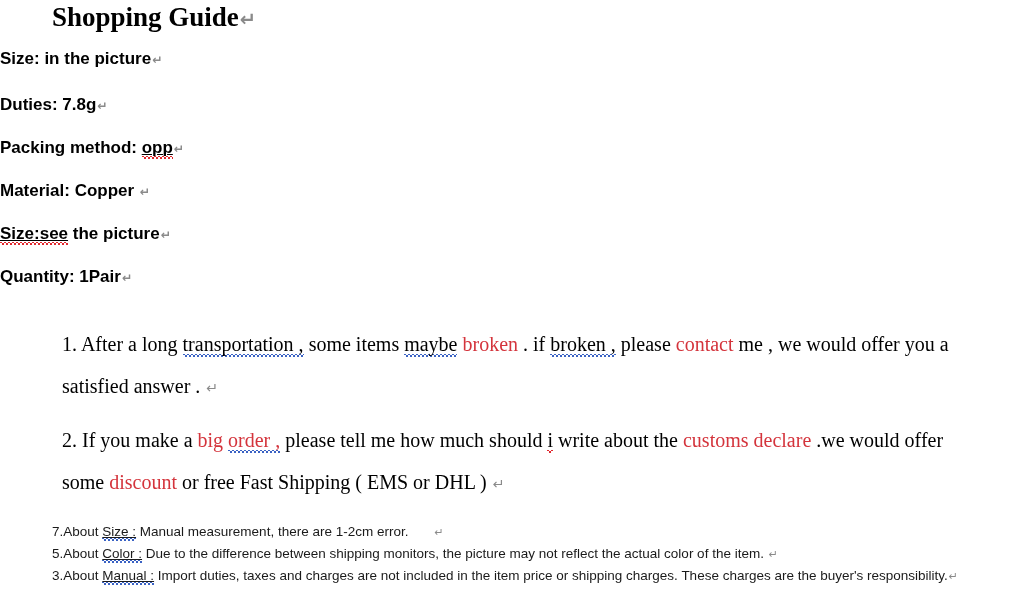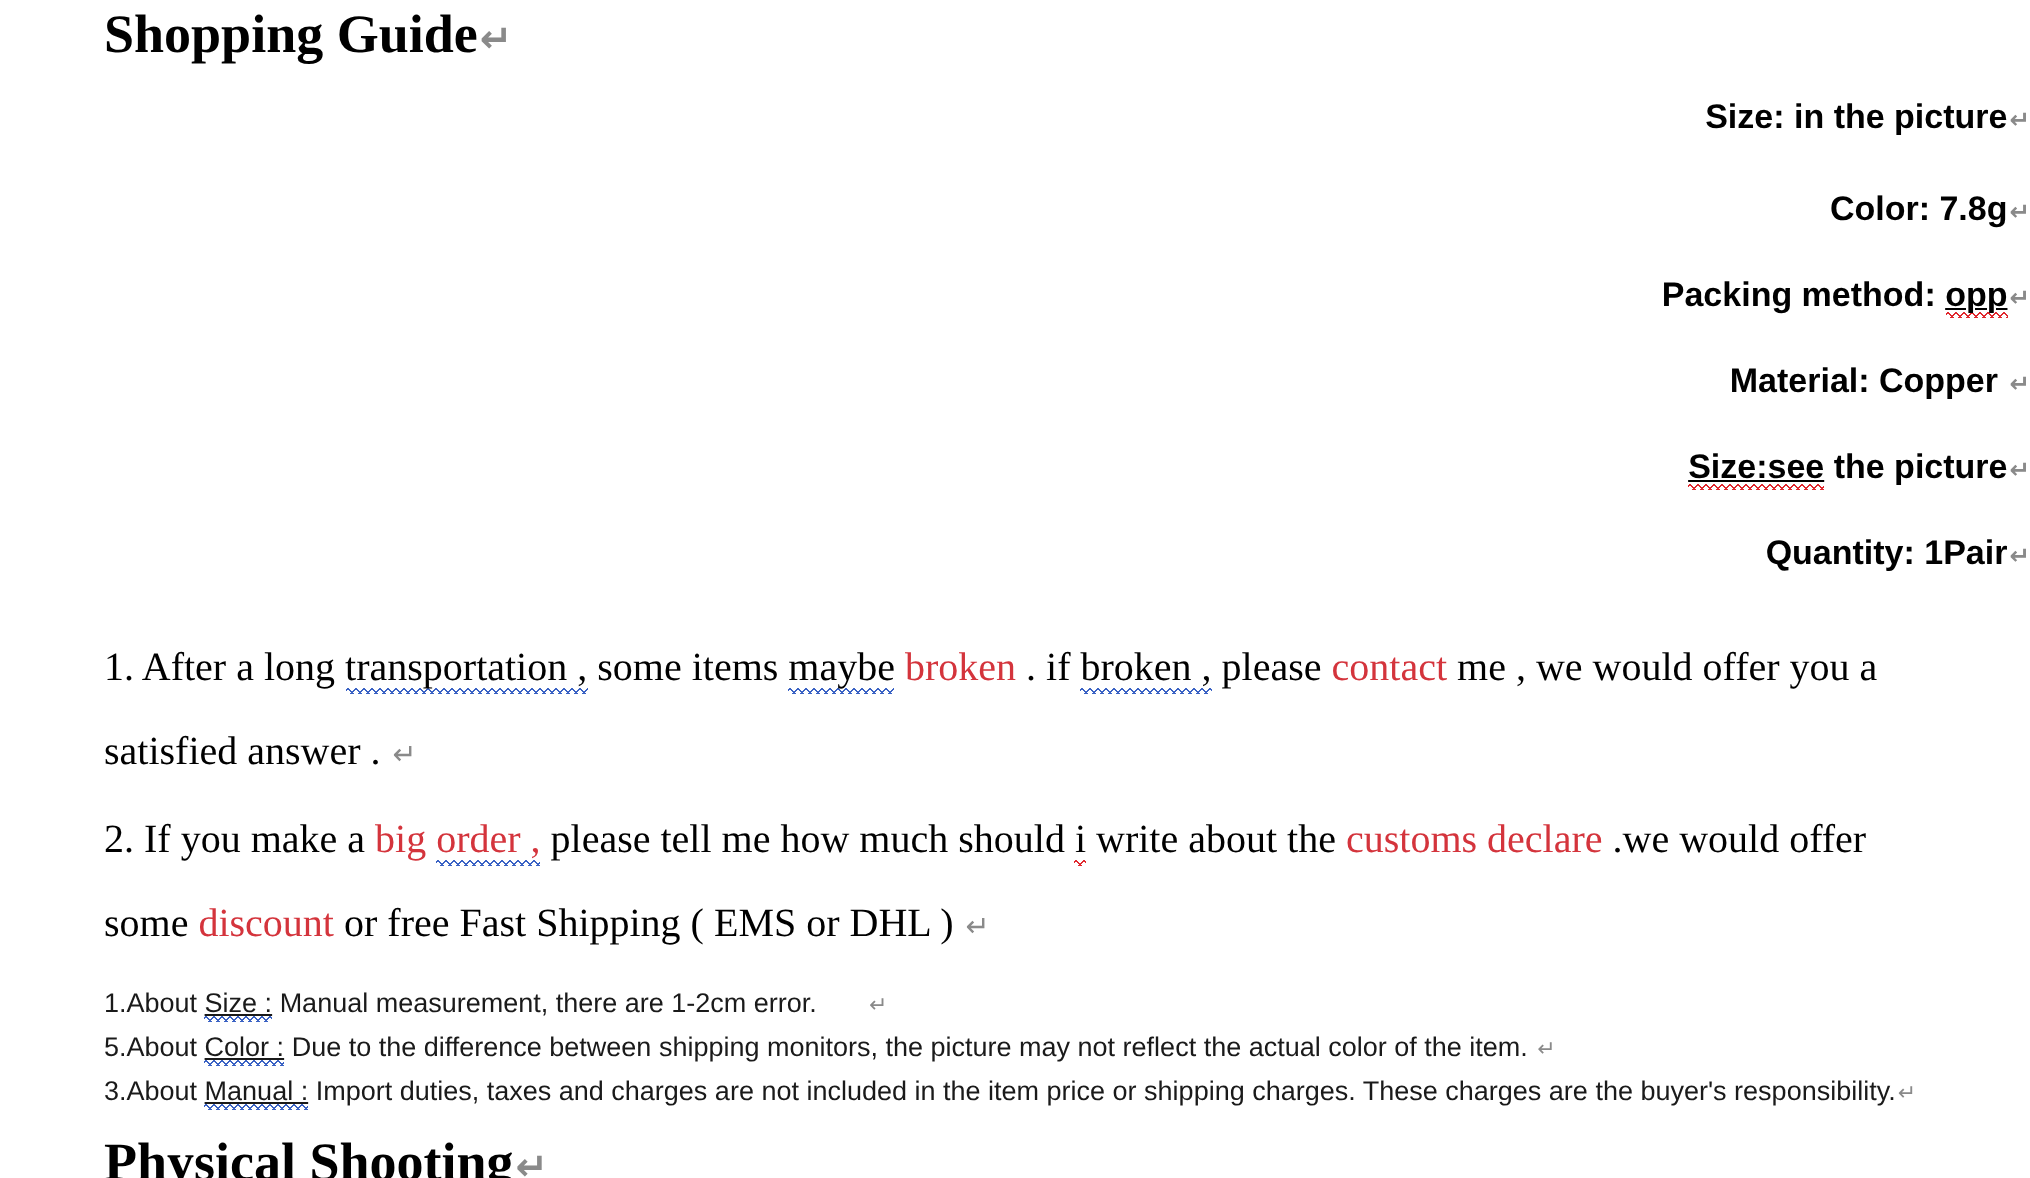--- a/index.html
+++ b/index.html
@@ -39,31 +39,31 @@
   .spec-list {
     margin: 0;
     padding: 0;
     list-style: none;
   }
   .spec-line {
     font-family: "Liberation Sans", sans-serif;
     font-weight: bold;
     font-size: 17px;
     line-height: 42px;
-    text-align: right;
+    text-align: left;
     white-space: nowrap;
   }
   .spec-line.first { line-height: 48px; }
 
   
   .para {
     font-family: "Liberation Serif", serif;
     font-size: 20px;
     line-height: 42px;
-    margin: 0;
+    margin: 10px;
     padding: 0 52px 0 52px;
   }
   .para.p1 { padding-top: 14px; }
 
   
   .notes {
     font-family: "Liberation Sans", sans-serif;
     font-size: 13.5px;
     line-height: 21px;
     margin: 0;
@@ -117,39 +117,39 @@
 <body>
 
 <div class="page">
 
   <h1 class="doc-heading heading-top"><span>Shopping Guide</span><span class="pmark">↵</span></h1>
 
   <div class="spec-list">
 
     <div class="spec-line first"><span>Size: in the picture</span><span class="pmark">↵</span></div>
 
-    <div class="spec-line"><span>Color: 7.8g</span><span class="pmark">↵</span></div>
+    <div class="spec-line"><span>Duties: 7.8g</span><span class="pmark">↵</span></div>
 
     <div class="spec-line"><span>Packing method: </span><span class="u-solid sq sq-red sq-under">opp</span><span class="pmark">↵</span></div>
 
     <div class="spec-line"><span>Material: Copper </span><span class="pmark">↵</span></div>
 
     <div class="spec-line"><span class="u-solid sq sq-red sq-under">Size:see</span><span> the picture</span><span class="pmark">↵</span></div>
 
     <div class="spec-line"><span>Quantity: 1Pair</span><span class="pmark">↵</span></div>
 
   </div>
 
   <p class="para p1"><span>1.</span><span> After a long </span><span class="sq sq-blue sq-under">transportation ,</span><span> some items </span><span class="sq sq-blue sq-under">maybe</span><span> </span><span class="red">broken</span><span> . if </span><span class="sq sq-blue sq-under">broken ,</span><span> please </span><span class="red">contact</span><span> me , we would offer you a satisfied answer . </span><span class="pmark">↵</span></p>
 
   <p class="para"><span>2.</span><span> If you make a </span><span class="red">big </span><span class="red sq sq-blue sq-under">order ,</span><span> please tell me how much should </span><span class="sq sq-red sq-under">i</span><span> write about the </span><span class="red">customs declare</span><span> .we would offer some </span><span class="red">discount</span><span> or free Fast Shipping ( EMS or DHL ) </span><span class="pmark">↵</span></p>
 
   <div class="notes">
 
-    <div class="note-line"><span>1.About </span><span class="u-solid sq sq-blue sq-under">Size :</span><span> Manual measurement, there are 1-2cm error.</span><span class="pmark pmark-sm" style="padding-left:26px;">↵</span></div>
+    <div class="note-line"><span>7.About </span><span class="u-solid sq sq-blue sq-under">Size :</span><span> Manual measurement, there are 1-2cm error.</span><span class="pmark pmark-sm" style="padding-left:26px;">↵</span></div>
 
     <div class="note-line"><span>5.About </span><span class="u-solid sq sq-blue sq-under">Color :</span><span> Due to the difference between shipping monitors, the picture may not reflect the actual color of the item. </span><span class="pmark pmark-sm">↵</span></div>
 
     <div class="note-line"><span>3.About </span><span class="u-solid sq sq-blue sq-under">Manual :</span><span> Import duties, taxes and charges are not included in the item price or shipping charges. These charges are the buyer's responsibility.</span><span class="pmark pmark-sm">↵</span></div>
 
   </div>
 
   <h1 class="doc-heading heading-bottom"><span>Physical Shooting</span><span class="pmark">↵</span></h1>
 
 </div>

